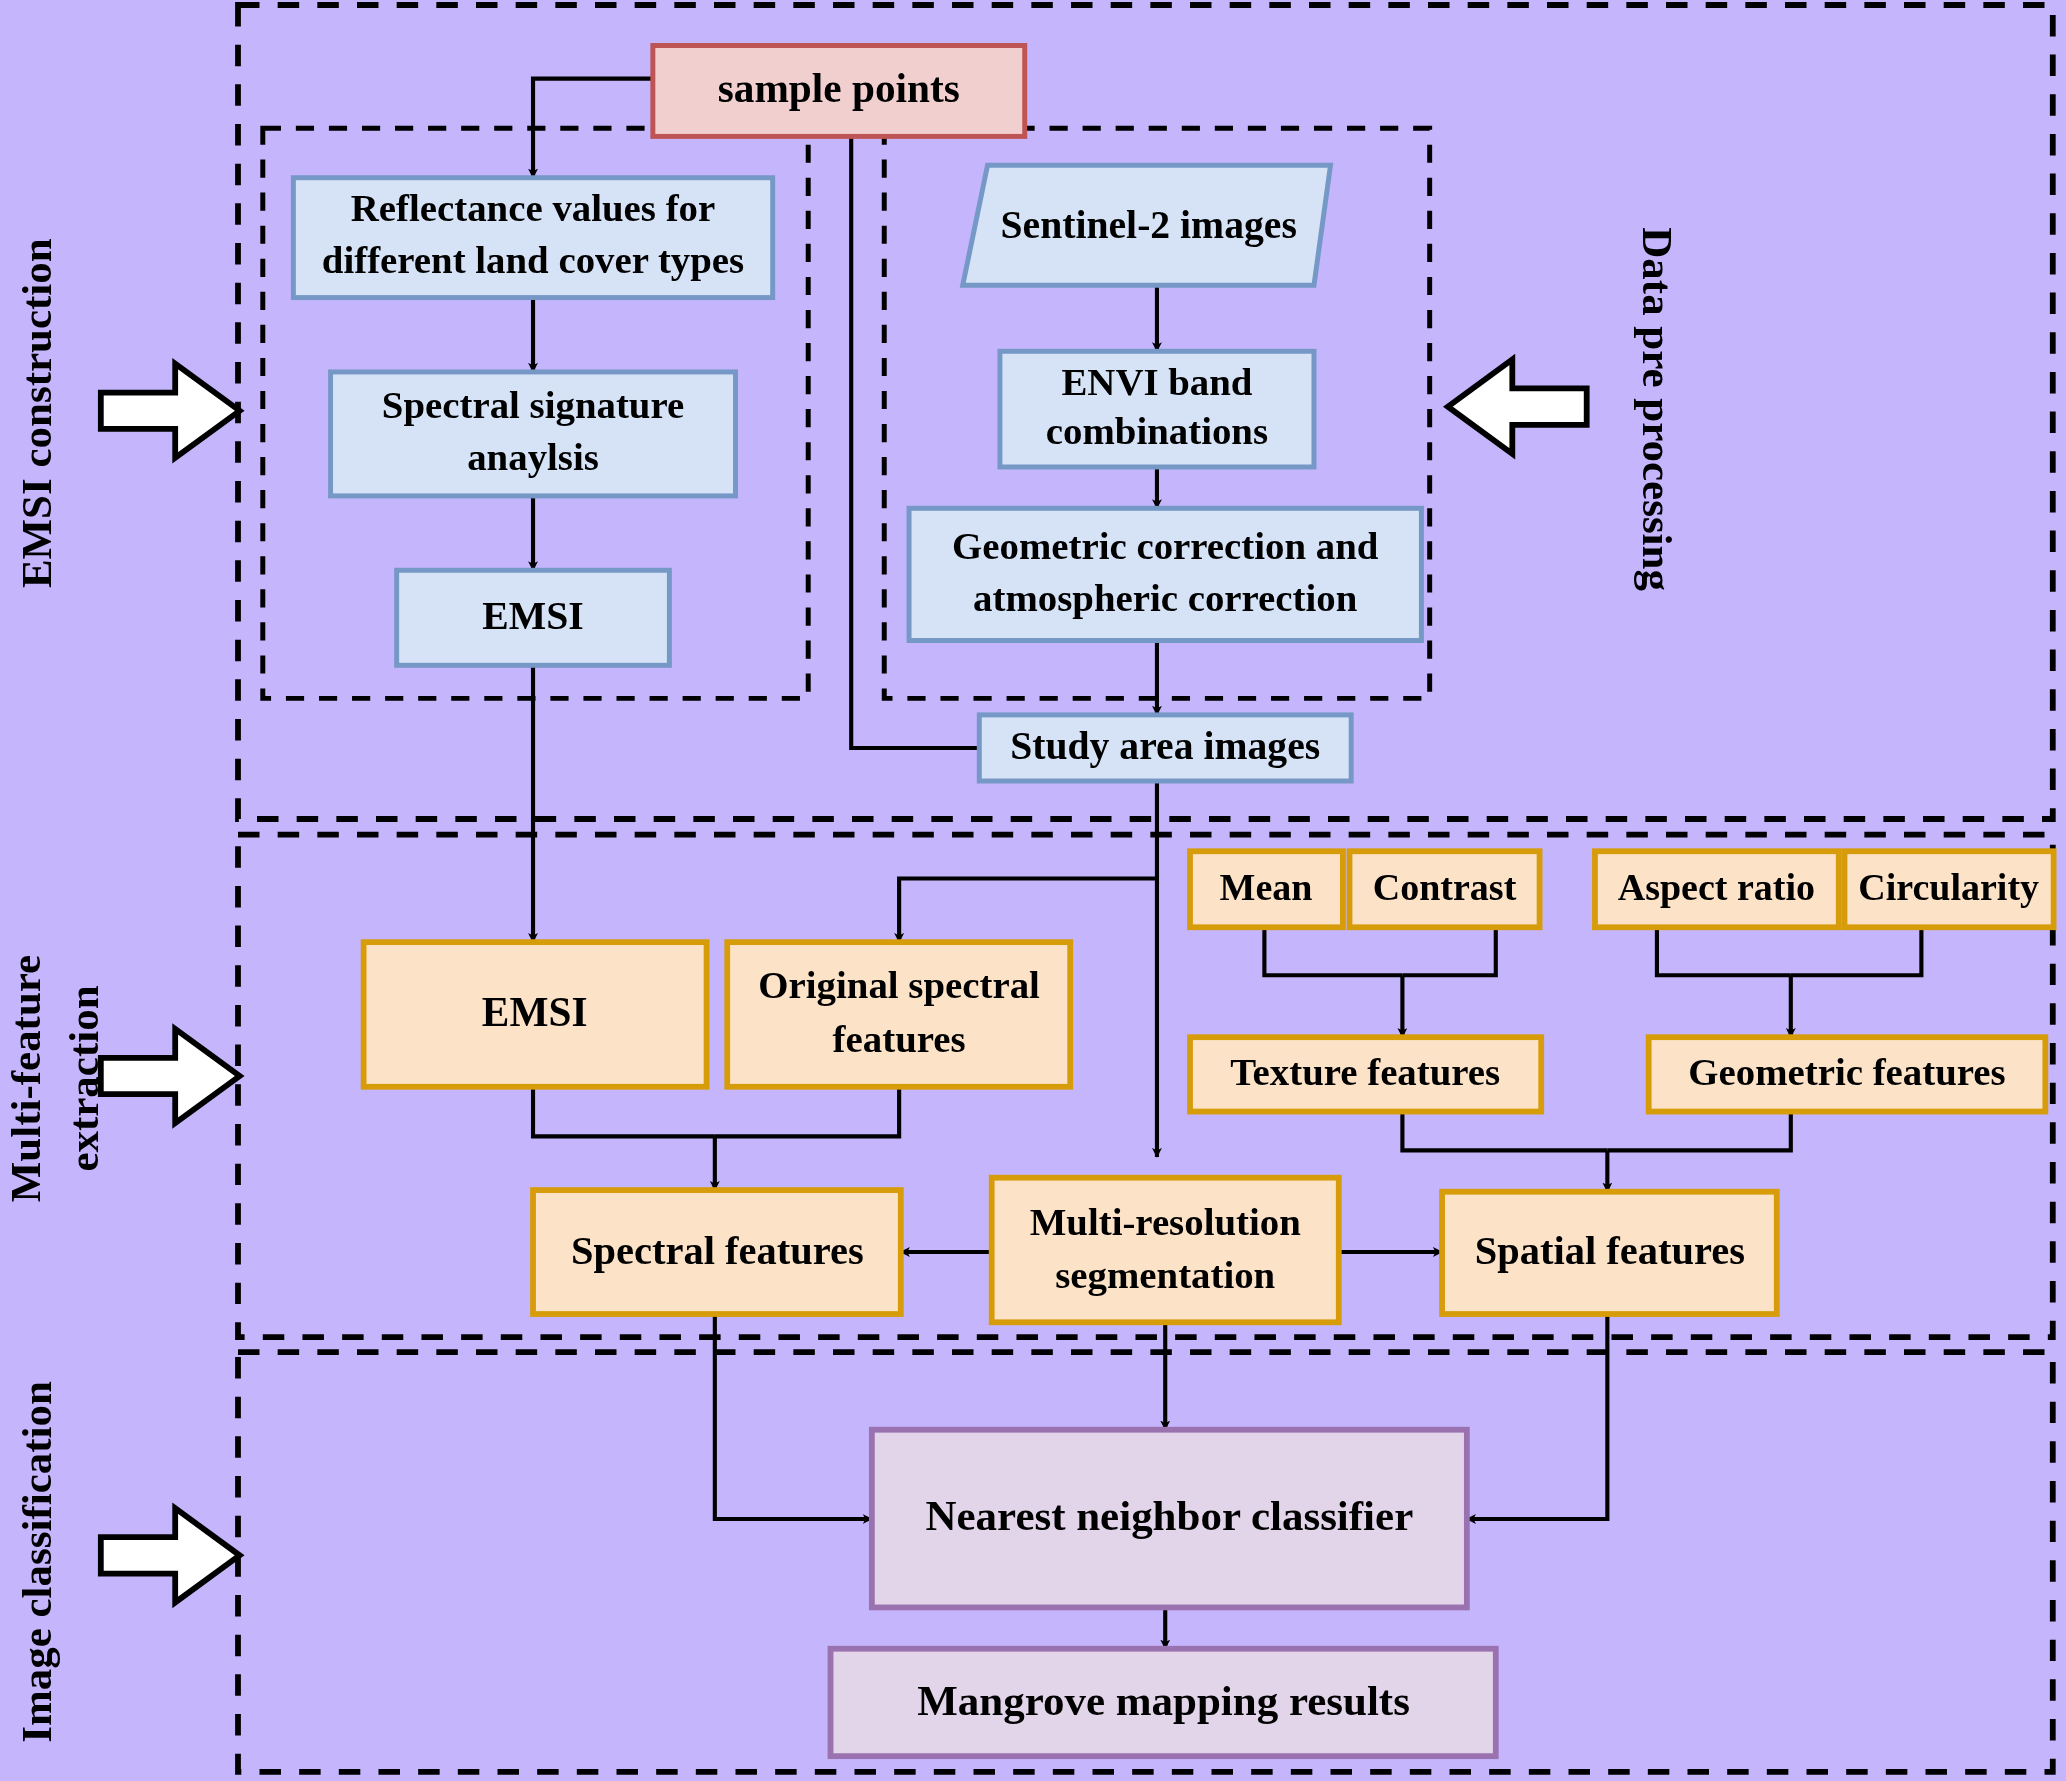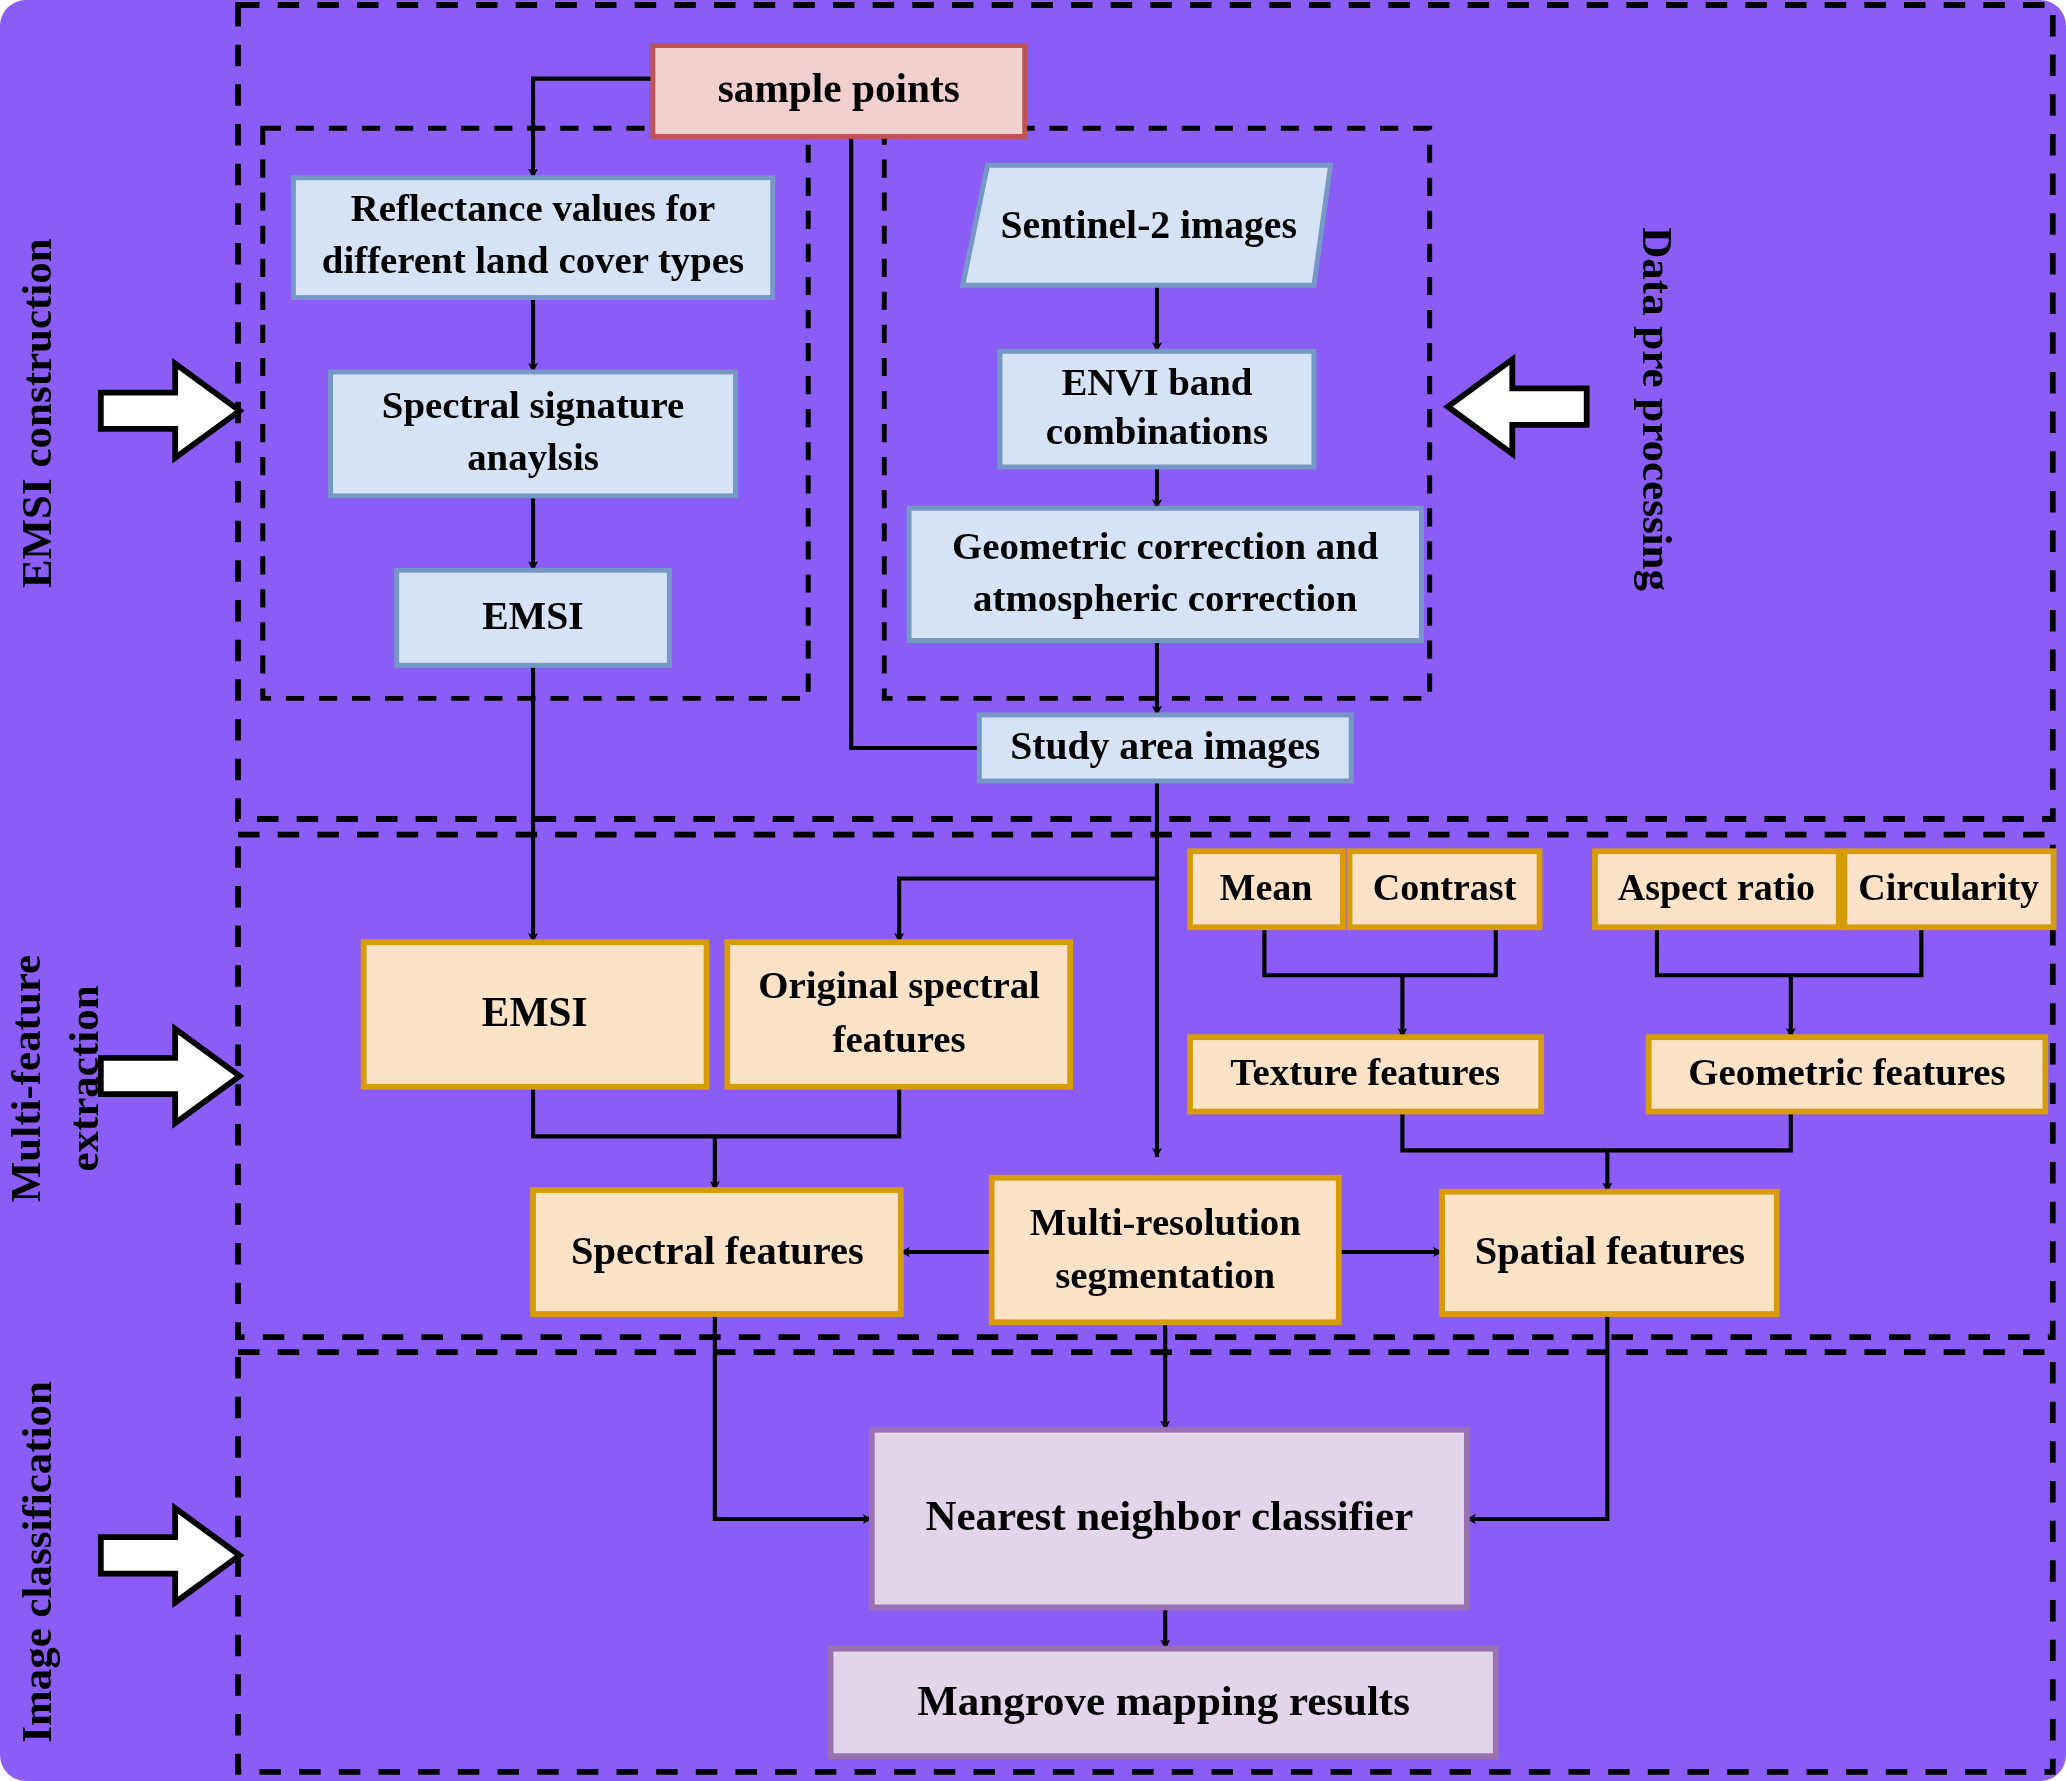--- a/index.html
+++ b/index.html
@@ -1,17 +1,17 @@
 <!DOCTYPE html>
 <html style="font-size:13.2px"><head>
 <meta charset="utf-8">
 <style>
   html,body{margin:0;padding:0;background:#ffffff;}
   body{font-family:"Liberation Serif", serif;}
-  #stage{position:relative;width:2066px;height:1781px;background:#8b5cf6;overflow:hidden;border-radius:26px;}
+  #stage{position:relative;width:2066px;height:1781px;background:#c4b5fd;overflow:hidden;}
   svg{position:absolute;left:0;top:0;width:2066px;height:1781px;}
   .nodeText{
     font-family:"Liberation Serif", serif;
     font-weight:bold;
     fill:#000;
     text-anchor:middle;
     dominant-baseline:middle;
   }
   .sideLabel{
     font-family:"Liberation Serif", serif;

